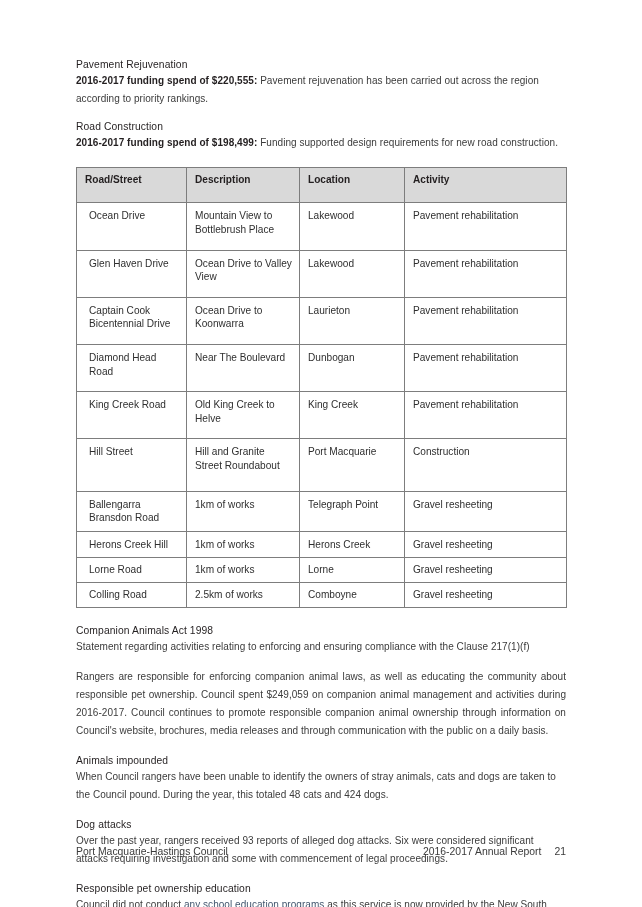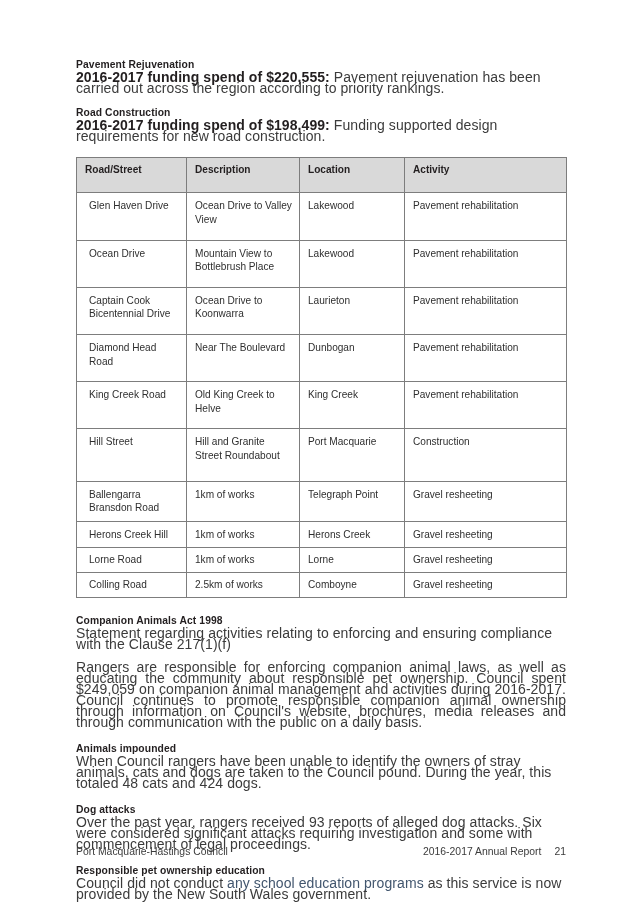--- a/index.html
+++ b/index.html
@@ -25,29 +25,29 @@
   .content {
     position: absolute;
     left: 76px;
     top: 58px;
     width: 490px;
   }
 
   
   .sec-head {
     font-size: 10.3px;
-    font-weight: bold;
+    font-weight: normal;
     line-height: 14.2px;
     color: #231f20;
     margin: 0;
     letter-spacing: 0.01em;
   }
   .body-text {
-    font-size: 14px;
-    line-height: 11px;
+    font-size: 10px;
+    line-height: 18px;
     color: #3b3b3b;
     margin: 0;
     letter-spacing: 0.005em;
   }
   .body-text.justify {
     text-align: justify;
   }
   .lead-bold {
     font-weight: bold;
     color: #231f20;
@@ -155,28 +155,28 @@
       <thead>
         <tr>
           <th>Road/Street</th>
           <th>Description</th>
           <th>Location</th>
           <th>Activity</th>
         </tr>
       </thead>
       <tbody>
         <tr class="h-tall">
+          <td class="col-a">Ocean Drive</td>
+          <td class="col-b">Mountain View to Bottlebrush Place</td>
+          <td class="col-c">Lakewood</td>
+          <td class="col-d">Pavement rehabilitation</td>
+        </tr>
+        <tr class="h-tall">
           <td class="col-a">Glen Haven Drive</td>
           <td class="col-b">Ocean Drive to Valley View</td>
-          <td class="col-c">Lakewood</td>
-          <td class="col-d">Pavement rehabilitation</td>
-        </tr>
-        <tr class="h-tall">
-          <td class="col-a">Ocean Drive</td>
-          <td class="col-b">Mountain View to Bottlebrush Place</td>
           <td class="col-c">Lakewood</td>
           <td class="col-d">Pavement rehabilitation</td>
         </tr>
         <tr class="h-tall">
           <td class="col-a">Captain Cook Bicentennial Drive</td>
           <td class="col-b">Ocean Drive to Koonwarra</td>
           <td class="col-c">Laurieton</td>
           <td class="col-d">Pavement rehabilitation</td>
         </tr>
         <tr class="h-tall">

